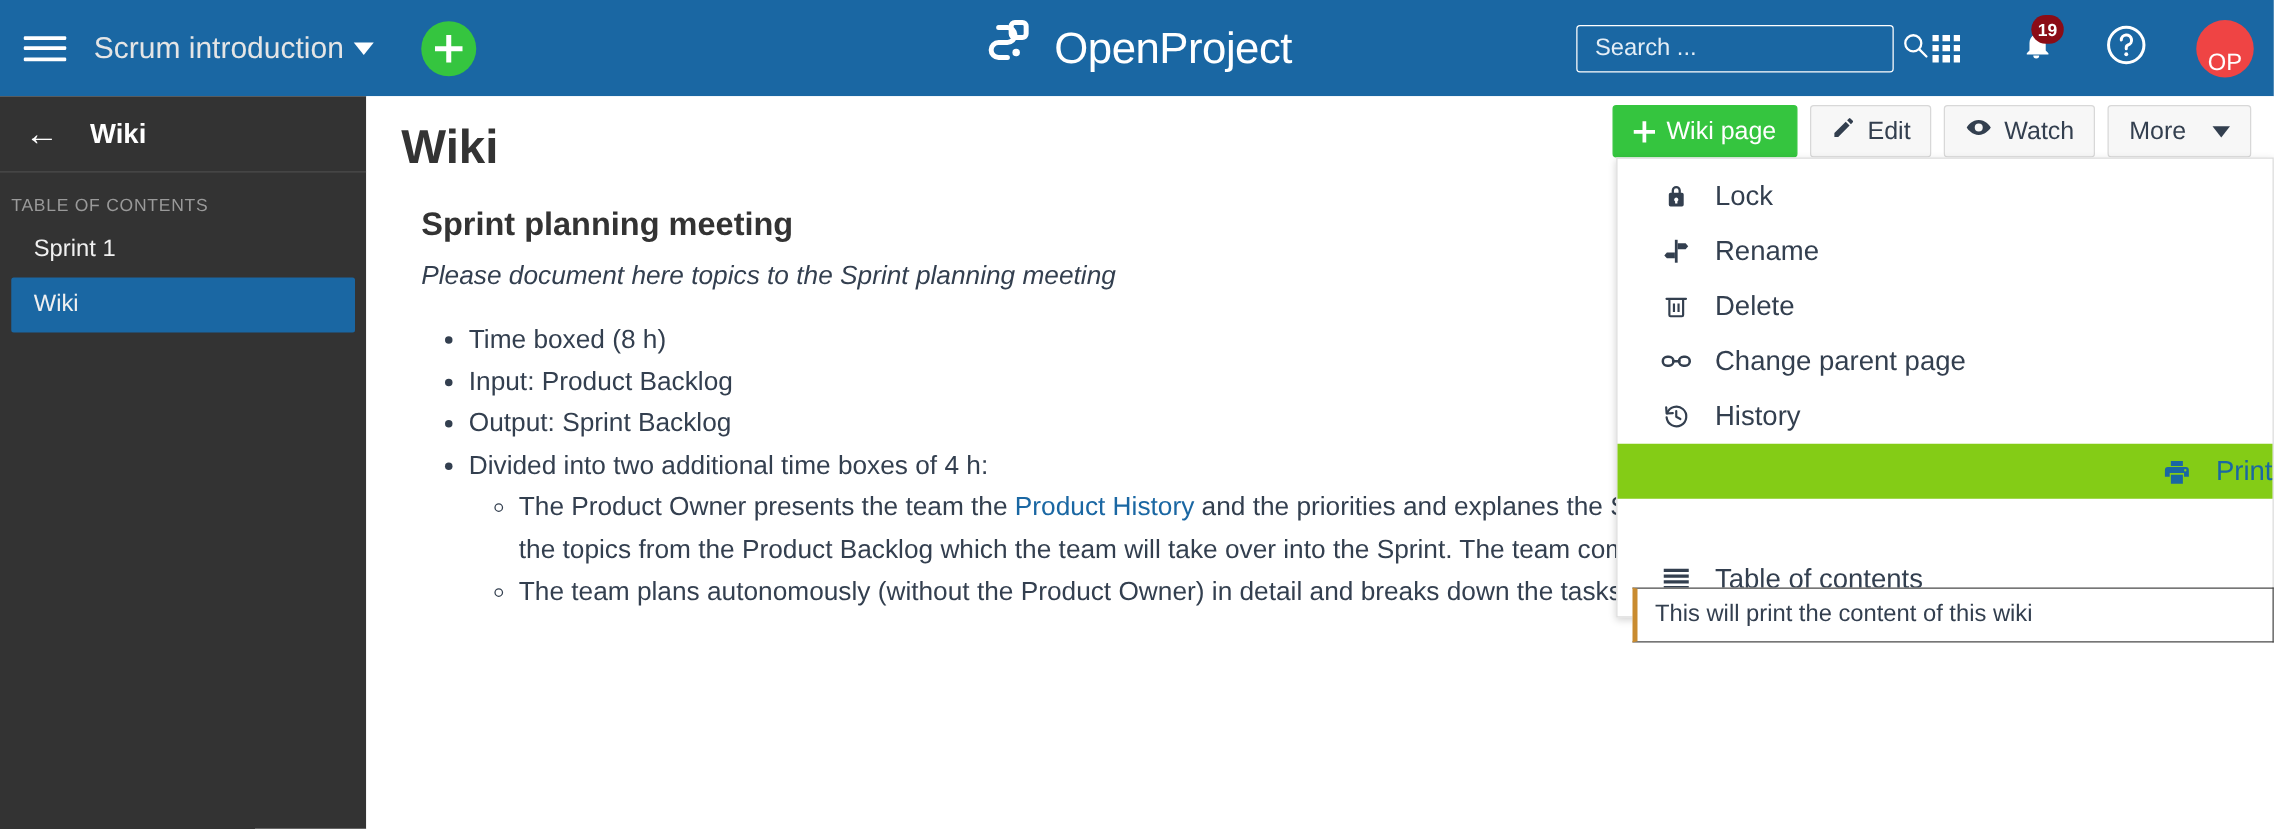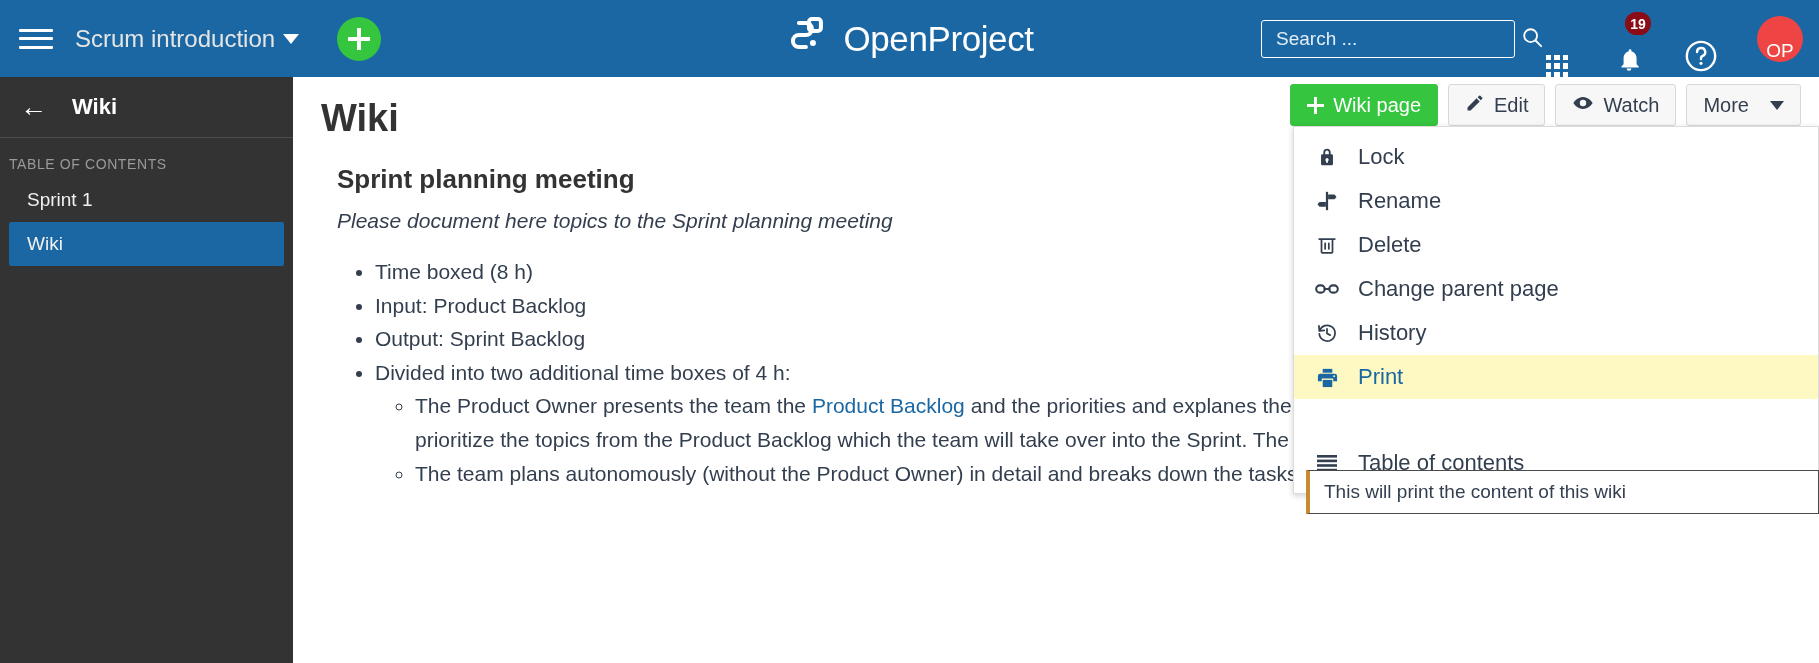--- a/index.html
+++ b/index.html
@@ -74,21 +74,21 @@
     cursor: text;
   }
   #search-input {
     flex: 1; background: transparent; border: none; outline: none;
     color: #ffffff; font-size: 19px; font-family: "Liberation Sans", sans-serif;
   }
   #search-input::placeholder { color: #e4eef6; opacity: 1; }
 
   .hdr-icon-btn {
     width: 60px; height: 77px;
-    display: flex; align-items: flex-end; justify-content: center;
+    display: flex; align-items: center; justify-content: center;
     cursor: pointer; position: relative;
   }
   .grid-icon {
     width: 22px; height: 22px;
     display: grid; grid-template-columns: repeat(3, 1fr); grid-template-rows: repeat(3, 1fr);
     gap: 3px;
   }
   .grid-icon i { background: #fff; display: block; }
 
   .badge {
@@ -192,25 +192,25 @@
     position: absolute; top: 126px; left: 1293px;
     width: 526px;
     background: #ffffff;
     border: 1px solid #dcdcdc;
     box-shadow: 0 2px 6px rgba(0,0,0,0.18);
     padding: 8px 0 8px 0;
     z-index: 20;
   }
   .menu-item {
     display: flex; align-items: center; gap: 18px;
-    padding: 9px 0 9px 20px;
+    padding: 9px 0 9px 34px;
     font-size: 22px; color: #333f4f; cursor: pointer;
     white-space: nowrap;
   }
-  .menu-item.highlight { background: #fef9c3; color: #1a67a3; }
+  .menu-item.highlight { background: #84cc16; color: #1a67a3; justify-content: flex-end; }
   .menu-icon {
     width: 26px; height: 26px; flex: 0 0 26px;
     display: flex; align-items: center; justify-content: center;
   }
   #tooltip-print {
     position: absolute; top: 470px; left: 1306px;
     width: 513px; height: 44px;
     background: #ffffff;
     border: 1px solid #4a4a4a;
     border-left: 4px solid #c98b2f;
@@ -321,21 +321,21 @@
     <div id="intro-text">Please document here topics to the Sprint planning meeting</div>
 
     <ul class="lvl1">
       <li>Time boxed (8 h)</li>
       <li>Input: Product Backlog</li>
       <li>Output: Sprint Backlog</li>
       <li>
         <span>Divided into two additional time boxes of 4 h:</span>
         <ul class="lvl2">
           <li>
-            <span>The Product Owner presents the team the </span><a class="wikilink" href="#">Product Backlog</a><span> and the priorities and explanes the Sprint goal which all must agree. Together, they prioritize the topics from the Product Backlog which the team will take over into the Sprint. The team commits to the discussed delivery.</span>
+            <span>The Product Owner presents the team the </span><a class="wikilink" href="#">Product History</a><span> and the priorities and explanes the Sprint goal which all must agree. Together, they prioritize the topics from the Product Backlog which the team will take over into the Sprint. The team commits to the discussed delivery.</span>
           </li>
           <li>
             <span>The team plans autonomously (without the Product Owner) in detail and breaks down the tasks from the requirements to consolidate a </span><a class="wikilink" href="#">Sprint Backlog</a><span>.</span>
           </li>
         </ul>
       </li>
     </ul>
   </div>
 </div>
 

